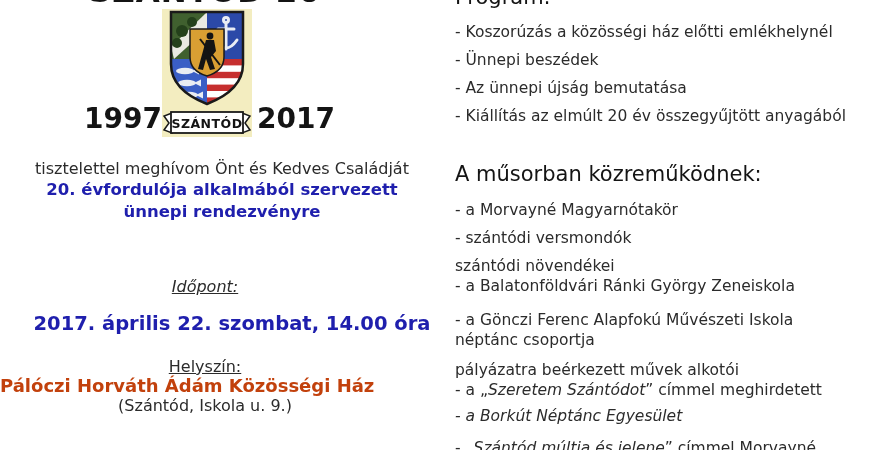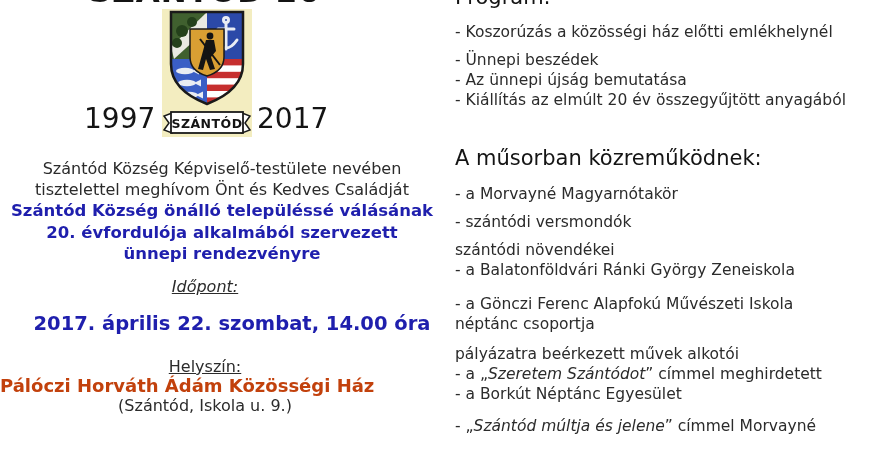--- a/index.html
+++ b/index.html
@@ -10,21 +10,21 @@
   }
   
   .left-col{position:absolute;left:0;top:0;width:445px;height:450px;}
   .page-title{
     position:absolute;top:-24px;left:0;width:410px;text-align:center;
     font-size:31px;line-height:31px;font-weight:bold;color:#141414;letter-spacing:1px;
     white-space:nowrap;
   }
   .emblem{position:absolute;left:162px;top:9px;}
   .emblem text{font-family:"DejaVu Sans","Liberation Sans",sans-serif;letter-spacing:.5px;}
-  .year{position:absolute;top:104px;font-size:28px;line-height:30px;font-weight:normal;color:#141414;}
+  .year{position:absolute;top:104px;font-size:28px;line-height:30px;font-weight:bold;color:#141414;}
   .year-left{left:84px;}
   .year-right{left:257px;}
   .invite{position:absolute;top:158px;left:3px;width:438px;text-align:center;
     font-size:16px;line-height:21px;color:#2b2b2b;}
   .invite .hl{color:#1f1fad;font-weight:bold;font-size:16.5px;line-height:21.5px;}
   .section-label{position:absolute;left:0;width:410px;text-align:center;
     font-size:16px;color:#2b2b2b;text-decoration:underline;}
   .label-idopont{top:277px;font-style:italic;}
   .label-helyszin{top:357px;}
   .event-datetime{position:absolute;top:312px;left:13px;width:438px;text-align:center;
@@ -34,21 +34,21 @@
   .venue-address{position:absolute;top:396px;left:0;width:410px;text-align:center;
     font-size:16px;line-height:20px;color:#2b2b2b;}
   
   .right-col{position:absolute;left:455px;top:0;width:435px;
     font-size:15.5px;line-height:20px;color:#2b2b2b;}
   .r-heading{font-weight:normal;color:#141414;font-size:21px;line-height:18px;white-space:nowrap;}
   .program-heading{margin-top:-12px;}
   .performers-heading{margin-top:38px;line-height:20px;}
   .r-item{white-space:nowrap;}
   .mt16{margin-top:16px;} .mt14{margin-top:14px;} .mt12{margin-top:12px;}
-  .mt10{margin-top:10px;} .mt8{margin-top:8px;} .mt7{margin-top:0;} .mt6{}
+  .mt10{margin-top:10px;} .mt8{margin-top:8px;} .mt7{margin-top:8px;} .mt6{margin-top:6px;font-style:italic;}
   .em{font-style:italic;}
 </style>
 </head>
 <body>
 
 <div class="page">
 
   <div class="left-col">
 
     <div class="page-title">SZÁNTÓD 20</div>
@@ -102,23 +102,21 @@
         <polygon points="80,104 88,107 83,114 88,121 80,124" fill="#ffffff" stroke="#1a1a1a" stroke-width="1.5"></polygon>
         <rect x="9" y="103" width="72" height="21" fill="#ffffff" stroke="#1a1a1a" stroke-width="1.8"></rect>
         <text x="45" y="119" text-anchor="middle" font-size="12.5" font-weight="bold" fill="#141414">SZÁNTÓD</text>
       </g>
     </svg>
 
     <div class="year year-left">1997</div>
     <div class="year year-right">2017</div>
 
     <div class="invite">
-      <div>Szántód Község Képviselő-testülete nevében</div>
       <div>tisztelettel meghívom Önt és Kedves Családját</div>
-      <div class="hl">Szántód Község önálló településsé válásának</div>
       <div class="hl">20. évfordulója alkalmából szervezett</div>
       <div class="hl">ünnepi rendezvényre</div>
     </div>
 
     <div class="section-label label-idopont">Időpont:</div>
     <div class="event-datetime">2017. április 22. szombat, 14.00 óra</div>
 
     <div class="section-label label-helyszin">Helyszín:</div>
     <div class="venue-name">Pálóczi Horváth Ádám Közösségi Ház</div>
     <div class="venue-address">(Szántód, Iskola u. 9.)</div>

